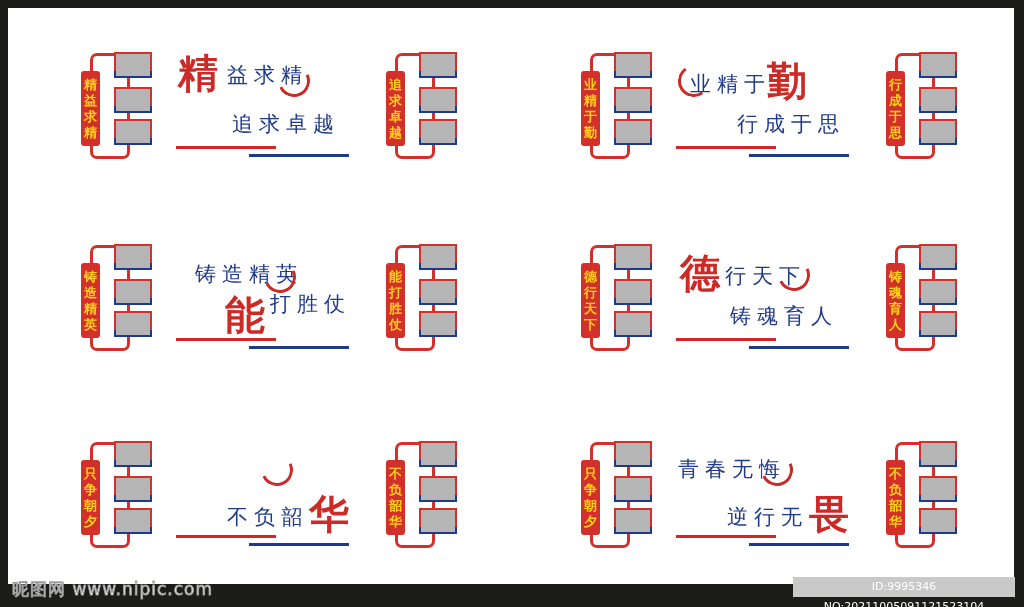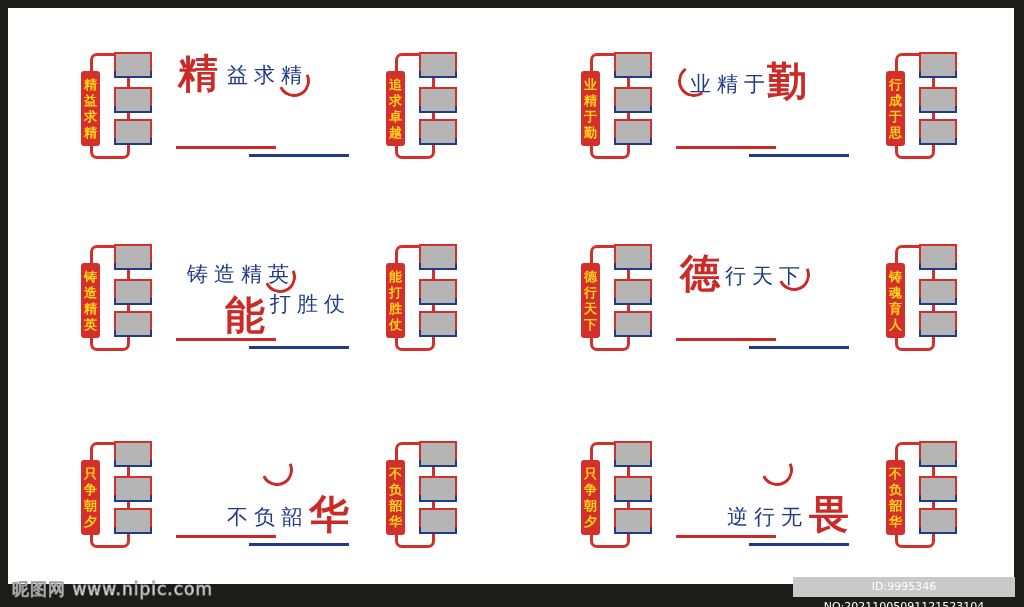--- a/index.html
+++ b/index.html
@@ -62,20 +62,21 @@
         <div class="fillb"></div>
       </div>
       <div class="slot" style="top:74px">
         <div class="fillb"></div>
       </div>
     </div>
     <div class="slogan" style="left: 175px; top: 45px;">
       <div class="big" style="left:3px;top:6px">精</div>
       <div class="line" style="left:52px;top:17px">益求精</div>
       <div class="ring" style="left:103px;top:20px"></div>
+      <div class="line" style="left:57px;top:66px">追求卓越</div>
       <div class="rule-red" style="left:1px;top:101px"></div>
       <div class="rule-blue" style="left:74px;top:109px"></div>
     </div>
     <div class="widget" style="left: 573px; top: 45px;">
       <div class="loop"></div>
       <div class="label-bar">
         <span>业</span>
         <span>精</span>
         <span>于</span>
         <span>勤</span>
@@ -105,20 +106,21 @@
         <div class="fillb"></div>
       </div>
       <div class="slot" style="top:74px">
         <div class="fillb"></div>
       </div>
     </div>
     <div class="slogan" style="left: 675px; top: 45px;">
       <div class="ring left" style="left:3px;top:20px"></div>
       <div class="line" style="left:15px;top:26px">业精于</div>
       <div class="big" style="left:92px;top:14px">勤</div>
+      <div class="line" style="left:62px;top:66px">行成于思</div>
       <div class="rule-red" style="left:1px;top:101px"></div>
       <div class="rule-blue" style="left:74px;top:109px"></div>
     </div>
     <div class="widget" style="left: 73px; top: 237px;">
       <div class="loop"></div>
       <div class="label-bar">
         <span>铸</span>
         <span>造</span>
         <span>精</span>
         <span>英</span>
@@ -145,21 +147,21 @@
         <div class="fillb"></div>
       </div>
       <div class="slot" style="top:42px">
         <div class="fillb"></div>
       </div>
       <div class="slot" style="top:74px">
         <div class="fillb"></div>
       </div>
     </div>
     <div class="slogan" style="left: 175px; top: 237px;">
-      <div class="line" style="left:12px;top:24px">铸造精英</div>
+      <div class="line" style="left:20px;top:24px">铸造精英</div>
       <div class="ring" style="left:89px;top:24px"></div>
       <div class="big" style="left:50px;top:56px">能</div>
       <div class="line" style="left:95px;top:54px">打胜仗</div>
       <div class="rule-red" style="left:1px;top:101px"></div>
       <div class="rule-blue" style="left:74px;top:109px"></div>
     </div>
     <div class="widget" style="left: 573px; top: 237px;">
       <div class="loop"></div>
       <div class="label-bar">
         <span>德</span>
@@ -192,20 +194,21 @@
         <div class="fillb"></div>
       </div>
       <div class="slot" style="top:74px">
         <div class="fillb"></div>
       </div>
     </div>
     <div class="slogan" style="left: 675px; top: 237px;">
       <div class="big" style="left:5px;top:14px">德</div>
       <div class="line" style="left:50px;top:26px">行天下</div>
       <div class="ring" style="left:103px;top:22px"></div>
+      <div class="line" style="left:55px;top:66px">铸魂育人</div>
       <div class="rule-red" style="left:1px;top:101px"></div>
       <div class="rule-blue" style="left:74px;top:109px"></div>
     </div>
     <div class="widget" style="left: 73px; top: 434px;">
       <div class="loop"></div>
       <div class="label-bar">
         <span>只</span>
         <span>争</span>
         <span>朝</span>
         <span>夕</span>
@@ -275,20 +278,21 @@
         <div class="fillb"></div>
       </div>
       <div class="slot" style="top:42px">
         <div class="fillb"></div>
       </div>
       <div class="slot" style="top:74px">
         <div class="fillb"></div>
       </div>
     </div>
     <div class="slogan" style="left: 675px; top: 434px;">
+      <div class="line" style="left:3px;top:22px">青春无悔</div>
       <div class="ring" style="left:86px;top:20px"></div>
       <div class="line" style="left:52px;top:70px">逆行无</div>
       <div class="big" style="left:134px;top:58px">畏</div>
       <div class="rule-red" style="left:1px;top:101px"></div>
       <div class="rule-blue" style="left:74px;top:109px"></div>
     </div>
   </div>
 
 <div class="wm-left">昵图网 www.nipic.com</div>
 <div class="wm-right">ID:9995346 NO:20211005091121523104</div>

